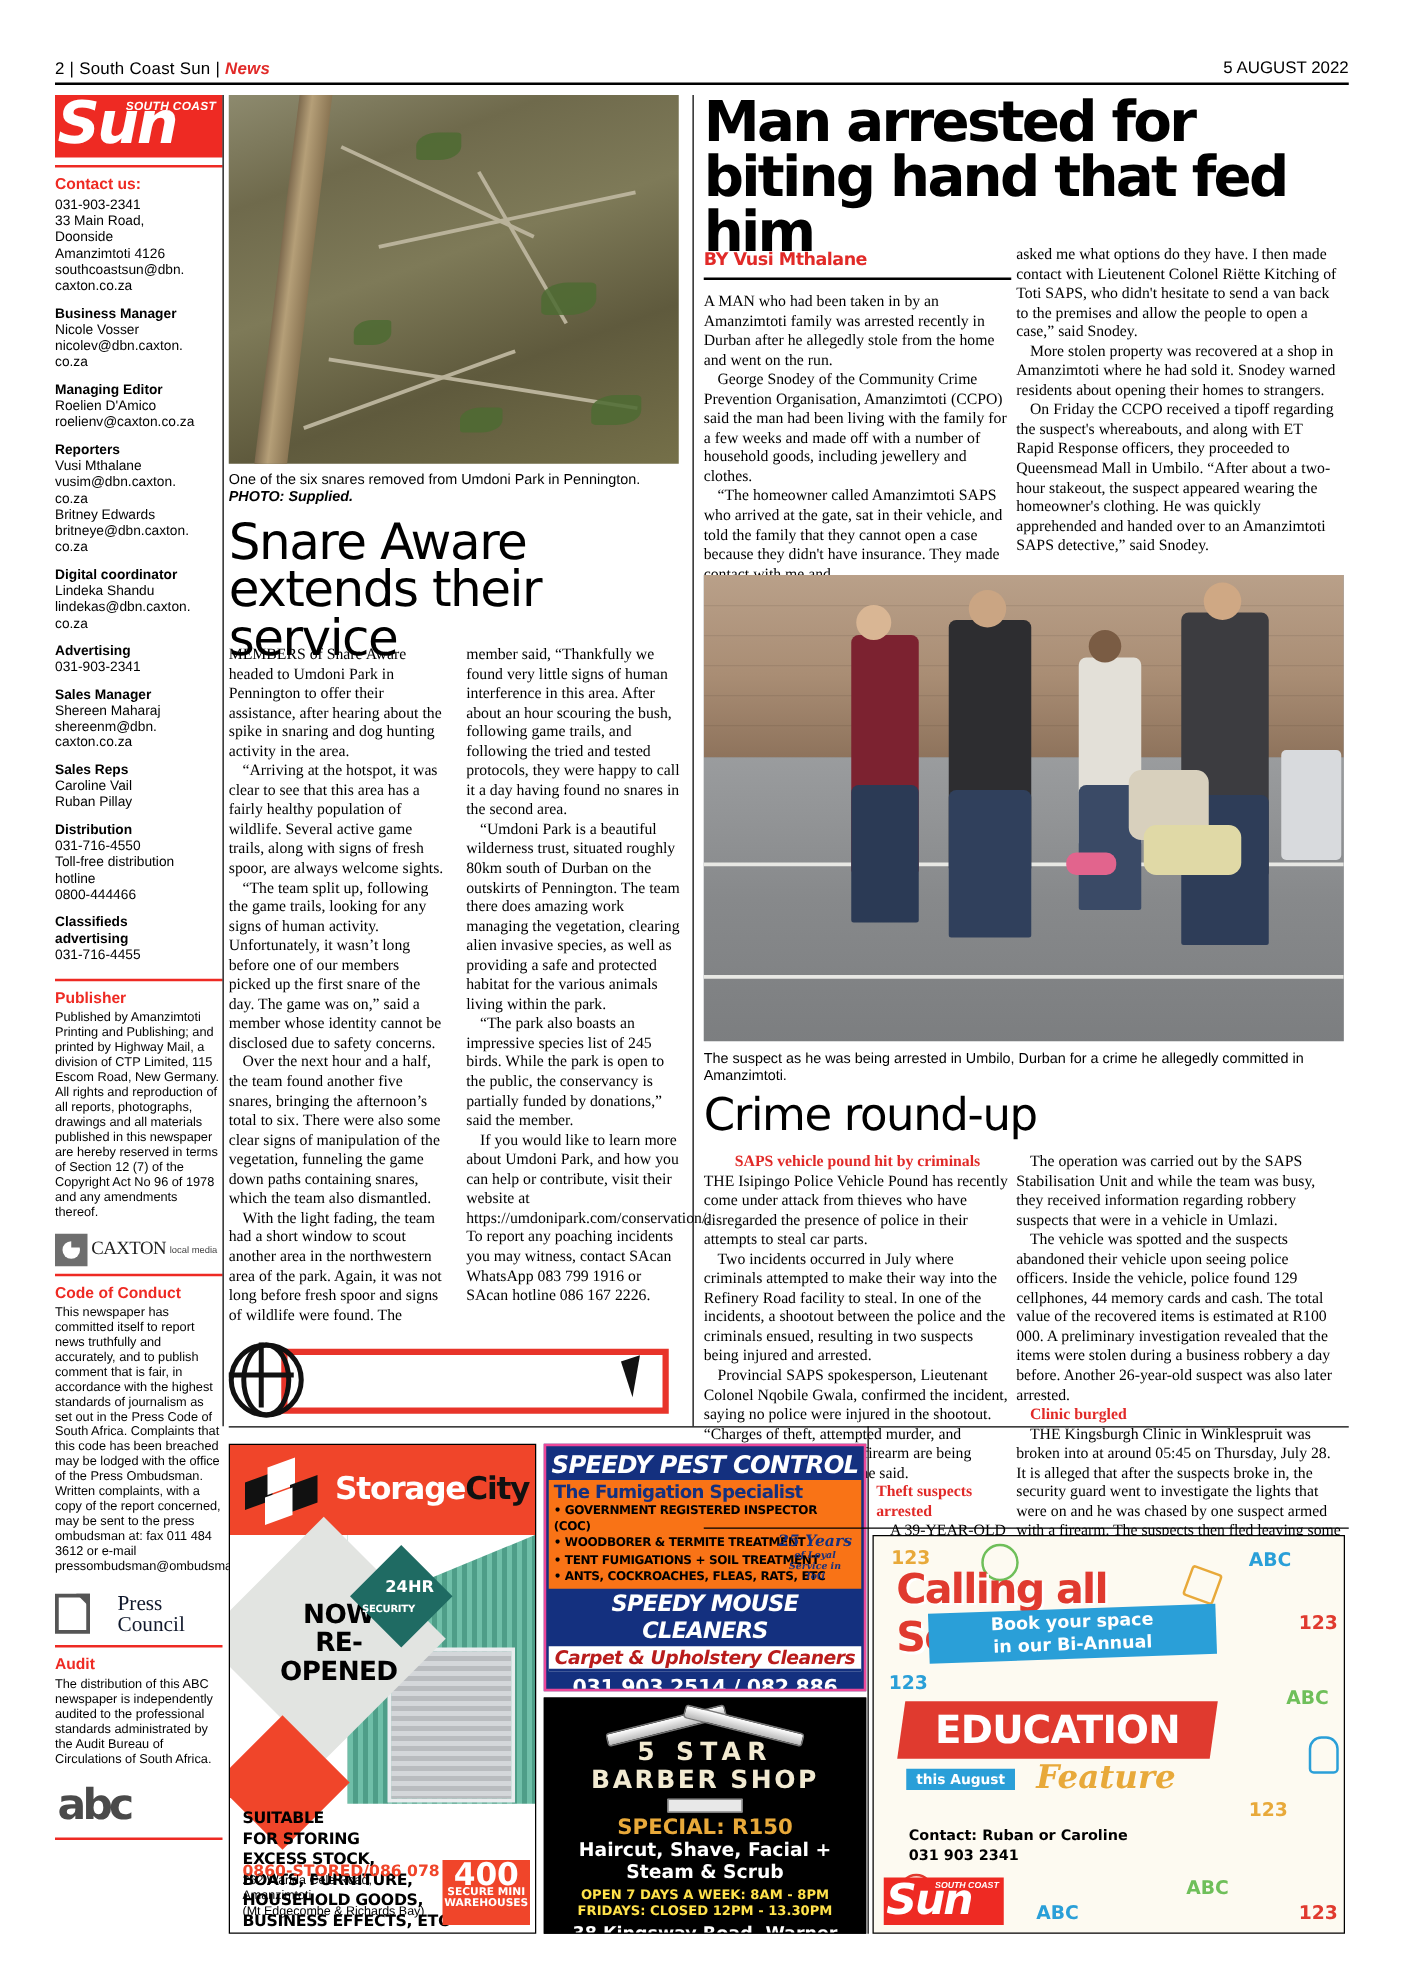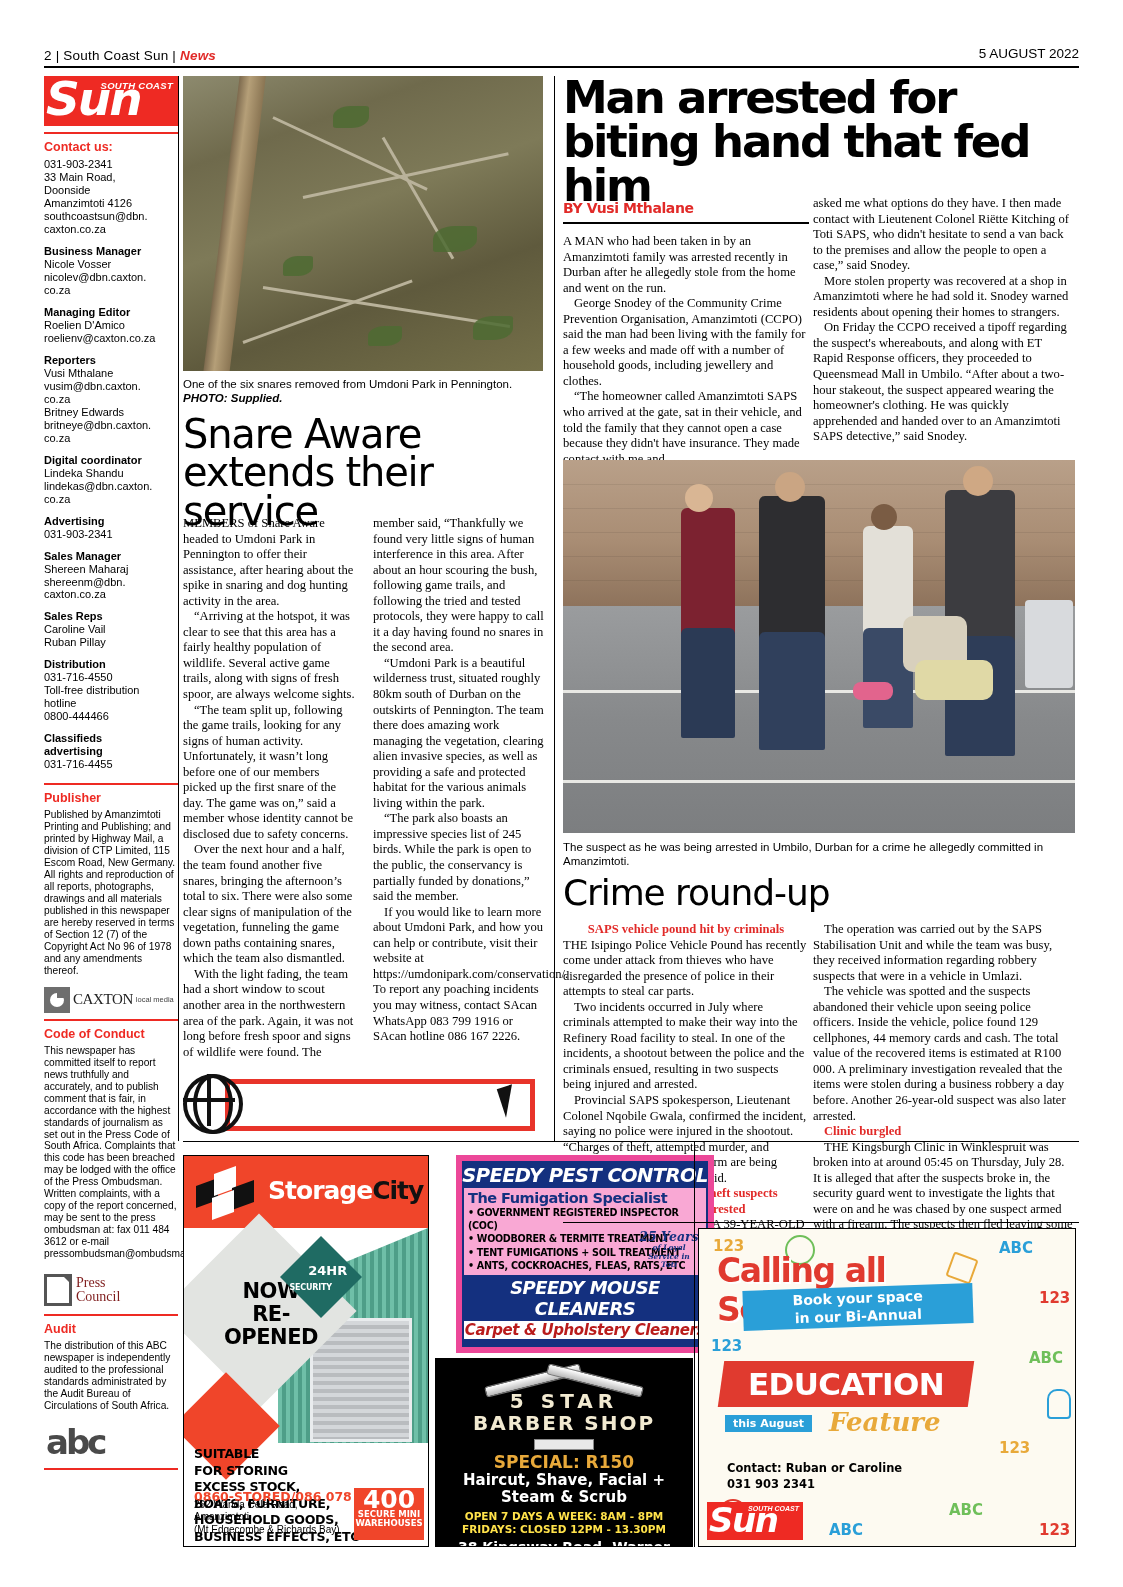--- a/index.html
+++ b/index.html
@@ -25,21 +25,21 @@
   .sb-para{font-size:10.2px;line-height:1.17;}
   .caxton{margin:10px 0 6px 0;display:flex;align-items:center;gap:3px;}
   .cax-sq{width:26px;height:26px;background:#6e6e6e;position:relative;}
   .cax-sq:after{content:"";position:absolute;left:6px;top:6px;width:14px;height:14px;border-radius:50%;background:#fff;}
   .cax-sq:before{content:"";position:absolute;left:13px;top:2px;width:9px;height:9px;background:#6e6e6e;z-index:2;}
   .cax-t{font-family:"Liberation Serif",serif;font-size:15px;color:#222;letter-spacing:-.4px;}
   .cax-s{font-size:7.5px;color:#444;}
   .presscouncil{margin:14px 0 8px 0;display:flex;align-items:center;gap:4px;}
   .pc-mark{width:22px;height:26px;border:3px solid #555;position:relative;}
   .pc-mark:after{content:"";position:absolute;right:-3px;top:-3px;border-left:11px solid transparent;border-top:11px solid #555;}
-  .pc-t{font-family:"Liberation Serif",serif;font-size:14px;line-height:1.0;color:#7f1d1d;}
+  .pc-t{font-family:"Liberation Serif",serif;font-size:17px;line-height:1.0;color:#0f172a;margin-left:18px;}
   .abc{font-family:"DejaVu Sans",sans-serif;font-size:34px;font-weight:bold;color:#4a4a4a;letter-spacing:-3px;margin:10px 0 4px 2px;}
 
   
   .snarephoto{position:absolute;left:183px;top:76px;width:360px;height:295px;overflow:hidden;
     background:linear-gradient(160deg,#8d8a6e 0%,#6f6a4c 22%,#7e7a58 45%,#5f5a3d 70%,#757049 100%);}
   .snarephoto .stick{position:absolute;left:38px;top:-12px;width:26px;height:330px;background:linear-gradient(90deg,#7d6a4e,#b59f78 40%,#8a7553);transform:rotate(7deg);}
   .snarephoto .tw{position:absolute;background:#b9b29a;height:3px;transform-origin:left;}
   .snarephoto .leaf{position:absolute;background:#4e6b33;border-radius:50% 10% 50% 10%;opacity:.85;}
   .cap{position:absolute;left:183px;top:377px;width:360px;font-size:11.5px;line-height:1.26;}
   .cap .ph{font-weight:bold;font-style:italic;}
@@ -117,23 +117,23 @@
   .sc-24 .b{font-size:8px;letter-spacing:-.2px;}
   .sc-orange{position:absolute;left:4px;top:160px;width:76px;height:76px;background:#f0452a;transform:rotate(45deg);}
   .sc-list{position:absolute;left:10px;top:290px;font-family:"DejaVu Sans",sans-serif;font-weight:bold;font-size:12.6px;line-height:1.32;letter-spacing:-.3px;}
   .sc-phone{position:absolute;left:10px;bottom:42px;color:#f0452a;font-family:"DejaVu Sans",sans-serif;font-weight:bold;font-size:12.5px;}
   .sc-addr{position:absolute;left:10px;bottom:10px;font-size:10px;line-height:1.25;width:150px;}
   .sc-badge{position:absolute;right:4px;bottom:6px;width:70px;height:52px;background:#f0452a;color:#fff;text-align:center;font-family:"DejaVu Sans",sans-serif;font-weight:bold;}
   .sc-badge .n{font-size:25px;line-height:20px;padding-top:2px;}
   .sc-badge .t{font-size:8.5px;line-height:1.1;}
 
   
-  #ad-speedy{left:456px;top:1155px;width:258px;height:198px;border:6px solid #ec4899;background:#14307f;}
+  #ad-speedy{left:435px;top:1155px;width:258px;height:198px;border:2px solid #ec4899;background:#14307f;}
   .sp-title{color:#fff;font-family:"DejaVu Sans",sans-serif;font-style:italic;font-weight:bold;font-size:19.5px;text-align:center;letter-spacing:-.6px;padding:3px 0 1px;}
-  .sp-white{background:#f9a8d4;margin:0 2px;padding:2px 4px 3px;}
+  .sp-white{background:#f97316;margin:0 2px;padding:2px 4px 3px;}
   .sp-sub{color:#14307f;font-family:"DejaVu Sans",sans-serif;font-weight:bold;font-size:14.5px;letter-spacing:-.5px;}
   .sp-li{font-family:"DejaVu Sans",sans-serif;font-weight:bold;font-size:9.6px;line-height:1.38;letter-spacing:-.3px;}
   .sp-years{position:absolute;right:8px;top:68px;width:62px;text-align:center;color:#14307f;font-family:"DejaVu Serif",serif;font-weight:bold;font-style:italic;}
   .sp-years .y{font-size:12.5px;}
   .sp-years .s{font-size:7.5px;line-height:1.15;}
   .sp-title2{color:#fff;font-family:"DejaVu Sans",sans-serif;font-style:italic;font-weight:bold;font-size:18px;text-align:center;letter-spacing:-.6px;padding:2px 0 0;}
   .sp-carpet{background:#fff;margin:2px 2px 0;text-align:center;color:#b91c1c;font-family:"DejaVu Sans",sans-serif;font-weight:bold;font-style:italic;font-size:15px;border-bottom:2px solid #14307f;letter-spacing:-.4px;}
   .sp-tel{color:#fff;text-align:center;font-family:"DejaVu Sans",sans-serif;font-weight:bold;font-size:16.5px;padding-top:3px;letter-spacing:-.3px;}
 
   

